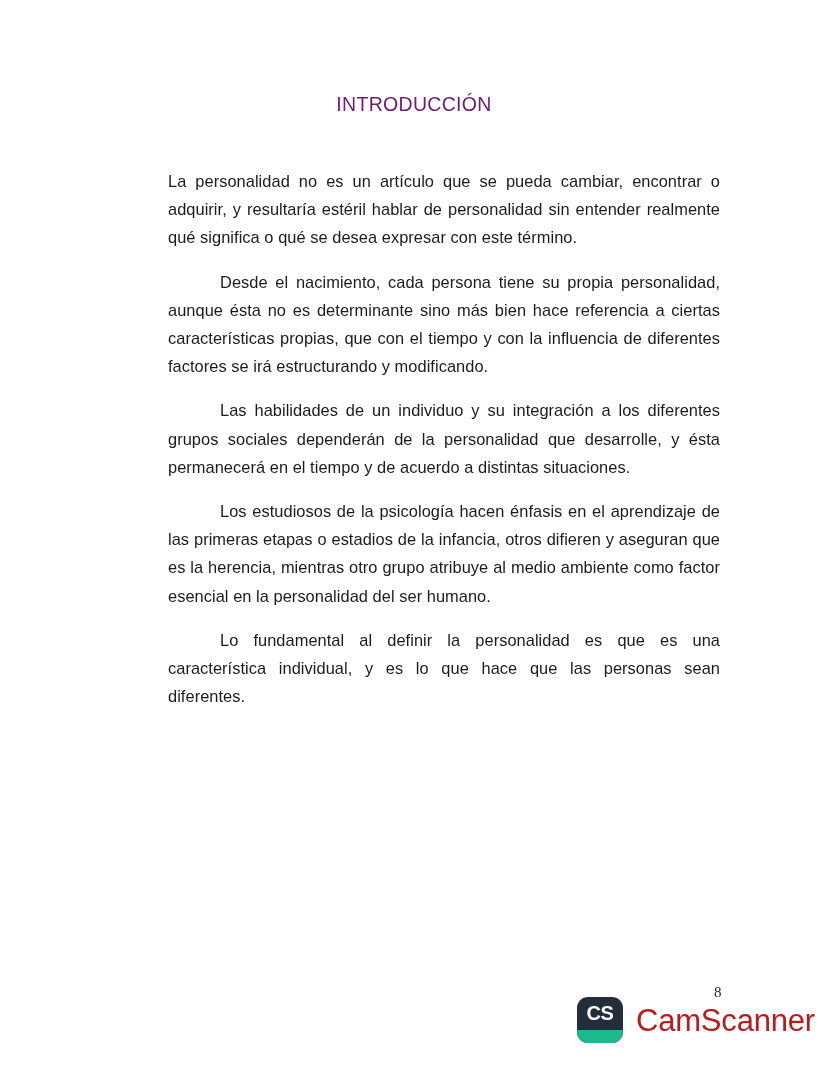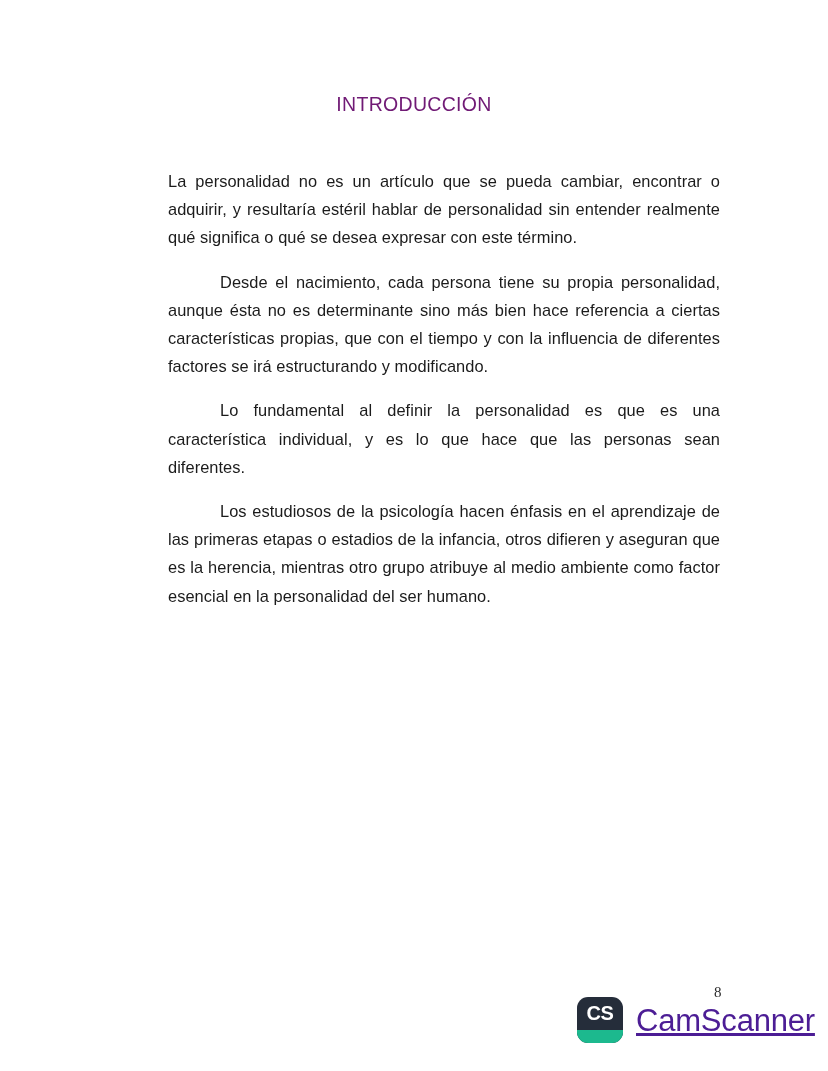--- a/index.html
+++ b/index.html
@@ -106,39 +106,39 @@
     color: #ffffff;
     font-family: "Liberation Sans", sans-serif;
     font-size: 20px;
     font-weight: bold;
     letter-spacing: -0.5px;
   }
   .wm-text {
     font-family: "Liberation Sans", sans-serif;
     font-size: 31px;
     font-weight: 400;
-    color: #4c1d95;
+    color: #b91c1c;
     letter-spacing: -0.2px;
     line-height: 1;
     white-space: nowrap;
-    text-decoration: underline;
   }
 </style>
 </head>
 <body>
 
 <div class="page">
 
   <div class="doc-title">INTRODUCCIÓN</div>
 
   <div class="body-block">
     <p class="para">La personalidad no es un artículo que se pueda cambiar, encontrar o adquirir, y resultaría estéril hablar de personalidad sin entender realmente qué significa o qué se desea expresar con este término.</p>
     <p class="para indented">Desde el nacimiento, cada persona tiene su propia personalidad, aunque ésta no es determinante sino más bien hace referencia a ciertas características propias, que con el tiempo y con la influencia de diferentes factores se irá estructurando y modificando.</p>
+    <p class="para indented">Las habilidades de un individuo y su integración a los diferentes grupos sociales dependerán de la personalidad que desarrolle, y ésta permanecerá en el tiempo y de acuerdo a distintas situaciones.</p>
+    <p class="para indented">Los estudiosos de la psicología hacen énfasis en el aprendizaje de las primeras etapas o estadios de la infancia, otros difieren y aseguran que es la herencia, mientras otro grupo atribuye al medio ambiente como factor esencial en la personalidad del ser humano.</p>
     <p class="para indented">Lo fundamental al definir la personalidad es que es una característica individual, y es lo que hace que las personas sean diferentes.</p>
-    <p class="para indented">Los estudiosos de la psicología hacen énfasis en el aprendizaje de las primeras etapas o estadios de la infancia, otros difieren y aseguran que es la herencia, mientras otro grupo atribuye al medio ambiente como factor esencial en la personalidad del ser humano.</p>
   </div>
 
   <div class="page-number">8</div>
 
   <div class="watermark">
     <div class="cs-logo">
       <div class="cs-letters">CS</div>
       <div class="cs-bar"></div>
     </div>
     <div class="wm-text">CamScanner</div>

